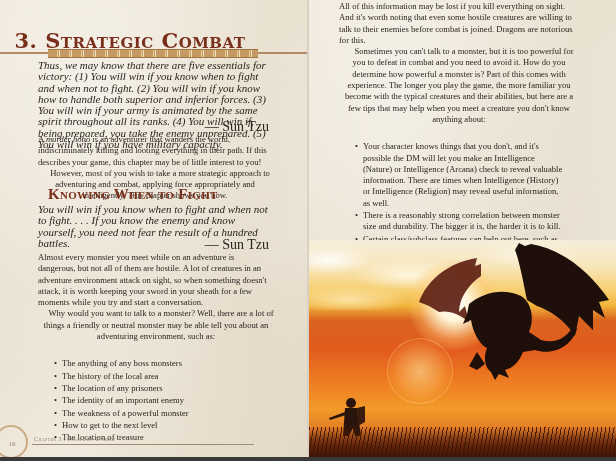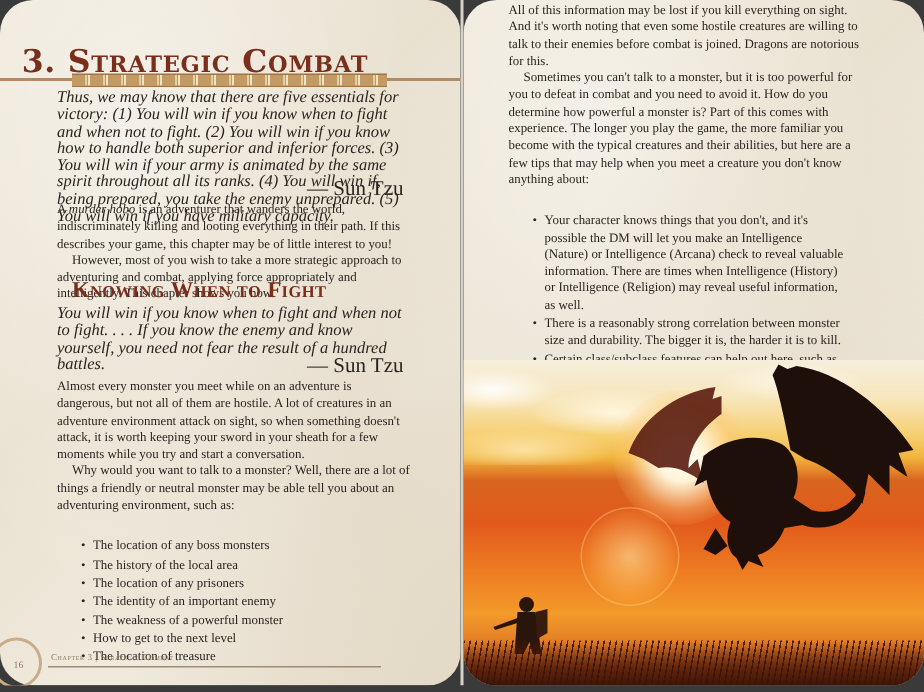--- a/index.html
+++ b/index.html
@@ -9,21 +9,20 @@
     font-family: "Liberation Serif", "DejaVu Serif", serif;
     color: #2a2420;
   }
   .spread { position: absolute; left: 0; top: 0; width: 616px; height: 457px; }
   .page {
     position: absolute; top: 0; height: 457px;
     background:
       radial-gradient(ellipse at 30% 20%, rgba(255,255,255,0.45), rgba(255,255,255,0) 60%),
       radial-gradient(ellipse at 80% 70%, rgba(210,195,170,0.35), rgba(0,0,0,0) 60%),
       linear-gradient(135deg, #efe8da 0%, #e9e1d0 40%, #f1ebdf 70%, #e6ddcb 100%);
-    border-radius: 22px;
   }
   .page-left { left: 0; width: 307px; }
   .page-right { left: 309px; width: 307px; overflow: hidden; }
   .gutter { position: absolute; left: 307px; top: 0; width: 2px; height: 457px; background: #d8d2c6; }
   .bottom-bar { position: absolute; left: 0; top: 457px; width: 616px; height: 4px; background: #3a3a3a; }
 
   .chapter-title {
     position: absolute; left: 0; width: 260px; top: 28px;
     text-align: center; font-family: "DejaVu Serif", serif;
     font-size: 21px; color: #7a2e1c; letter-spacing: 0.5px; margin: 0;
@@ -39,21 +38,21 @@
   }
   .epigraph {
     position: absolute; left: 38px; width: 232px; font-style: italic;
     font-size: 11px; line-height: 11.3px; margin: 0;
   }
   .attribution {
     position: absolute; right: 38px; font-size: 14px; margin: 0;
   }
   .body-text { position: absolute; font-size: 8.6px; line-height: 11.3px; margin: 0; }
   .body-text p { margin: 0; }
-  .body-text p.indent { text-indent: 10px; }
+  .body-text p.indent { text-indent: 10px; text-align: center; }
   .section-heading {
     position: absolute; left: 48px; top: 186px; margin: 0;
     font-family: Liberation Serif, serif; font-size: 15px; color: #7a2e1c;
     font-variant: small-caps; letter-spacing: 0.3px;
   }
   ul.bullets { list-style: none; padding: 0; margin: 16px; }
   ul.bullets li { position: relative; padding-left: 8px; margin-bottom: 1px; }
   ul.bullets li::before { content: "•"; position: absolute; left: 0; top: 0; }
   .right-bullets li { margin-bottom: 2px; }
 
@@ -121,21 +120,21 @@
 
     <h2 class="section-heading">Knowing When to Fight</h2>
 
     <p class="epigraph" style="top:204px;">You will win if you know when to fight and when not to fight. . . . If you know the enemy and know yourself, you need not fear the result of a hundred battles.</p>
     <p class="attribution" style="top:237px;">— Sun Tzu</p>
 
     <div class="body-text" style="left:38px; top:252px; width:236px;">
       <p>Almost every monster you meet while on an adventure is dangerous, but not all of them are hostile. A lot of creatures in an adventure environment attack on sight, so when something doesn't attack, it is worth keeping your sword in your sheath for a few moments while you try and start a conversation.</p>
       <p class="indent">Why would you want to talk to a monster? Well, there are a lot of things a friendly or neutral monster may be able tell you about an adventuring environment, such as:</p>
       <ul class="bullets">
-        <li>The location of any boss monsters</li>
+        <li>The anything of any boss monsters</li>
         <li>The history of the local area</li>
         <li>The location of any prisoners</li>
         <li>The identity of an important enemy</li>
         <li>The weakness of a powerful monster</li>
         <li>How to get to the next level</li>
         <li>The location of treasure</li>
       </ul>
     </div>
 
     <div class="page-number-medallion"></div>

